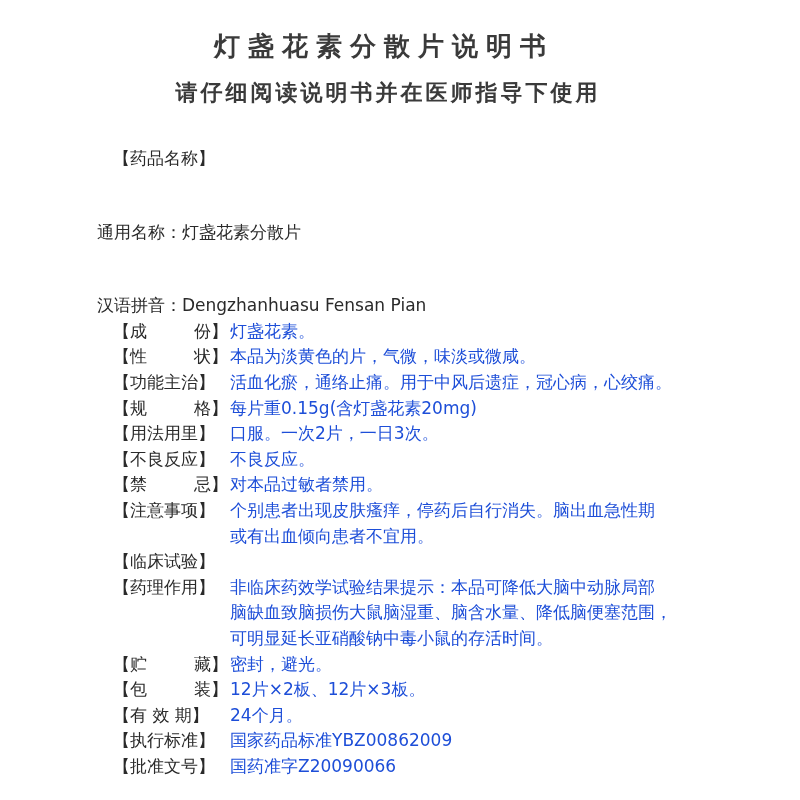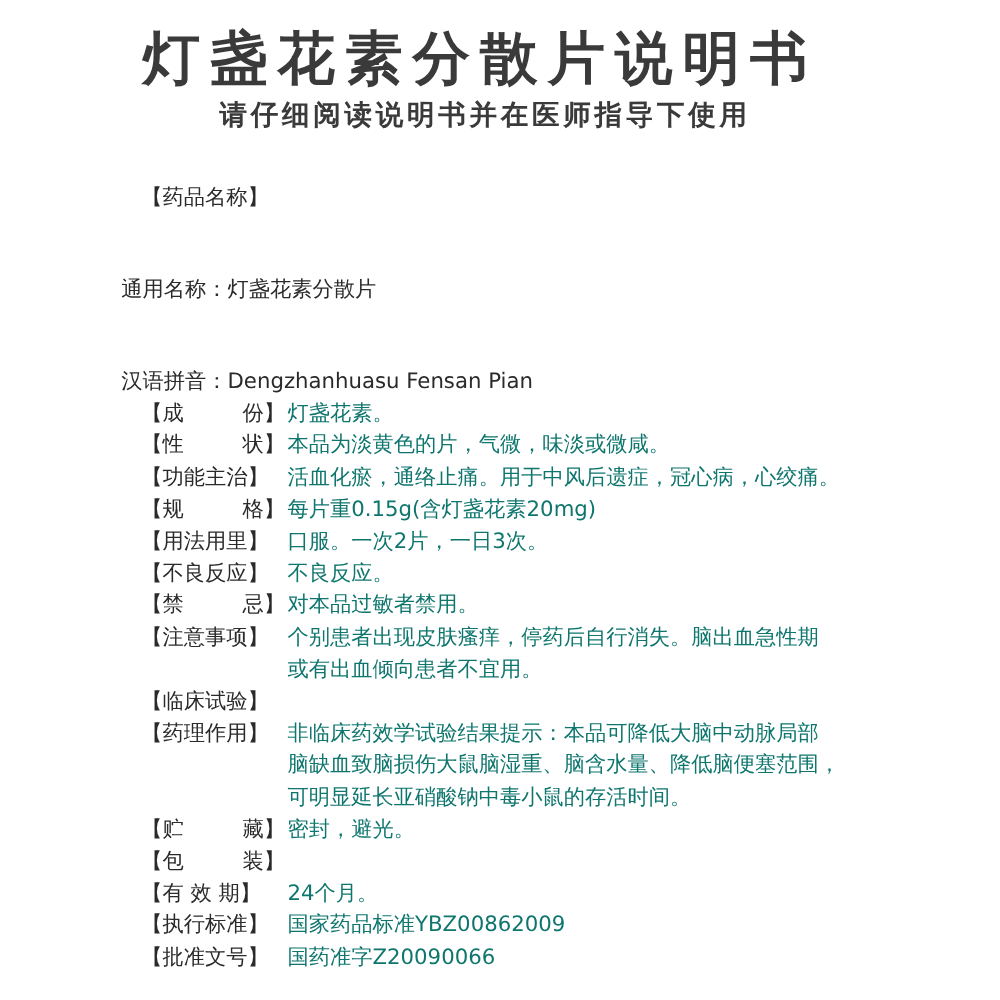--- a/index.html
+++ b/index.html
@@ -14,21 +14,21 @@
       position: relative;
       font-family: "DejaVu Sans", "Liberation Sans", sans-serif;
       color: #2a2a2a;
     }
     .title {
       position: absolute;
       left: 0;
       width: 768px;
       top: 22px;
       text-align: center;
-      font-size: 46px;
+      font-size: 26px;
       font-weight: bold;
       letter-spacing: 8px;
       color: #3a3a3a;
       line-height: 48px;
     }
     .subtitle {
       position: absolute;
       left: 0;
       width: 776px;
       top: 78px;
@@ -56,21 +56,21 @@
     .label {
       flex: 0 0 115px;
       white-space: nowrap;
       display: flex;
       justify-content: space-between;
       color: #2a2a2a;
     }
     .value {
       flex: 1 1 auto;
       padding-left: 2px;
-      color: #0f766e;
+      color: #1d4ed8;
     }
     .value .line { display: block; white-space: nowrap; }
     .sub-row {
       display: flex;
       font-size: 17px;
       line-height: 25.6px;
       padding-left: 12px;
       margin-top: 48px;
     }
     .sub-row .sub-label { flex: 0 0 auto; }
@@ -171,20 +171,21 @@
     </div>
     <div class="value">密封，避光。</div>
   </div>
 
   <div class="row">
     <div class="label">
       <span>【包</span>
       <span>装】</span>
     </div>
     <div class="value">
+      <span class="line">12片×2板、12片×3板。</span>
     </div>
   </div>
 
   <div class="row">
     <div class="label">【有 效 期】</div>
     <div class="value">24个月。</div>
   </div>
 
   <div class="row">
     <div class="label">【执行标准】</div>

